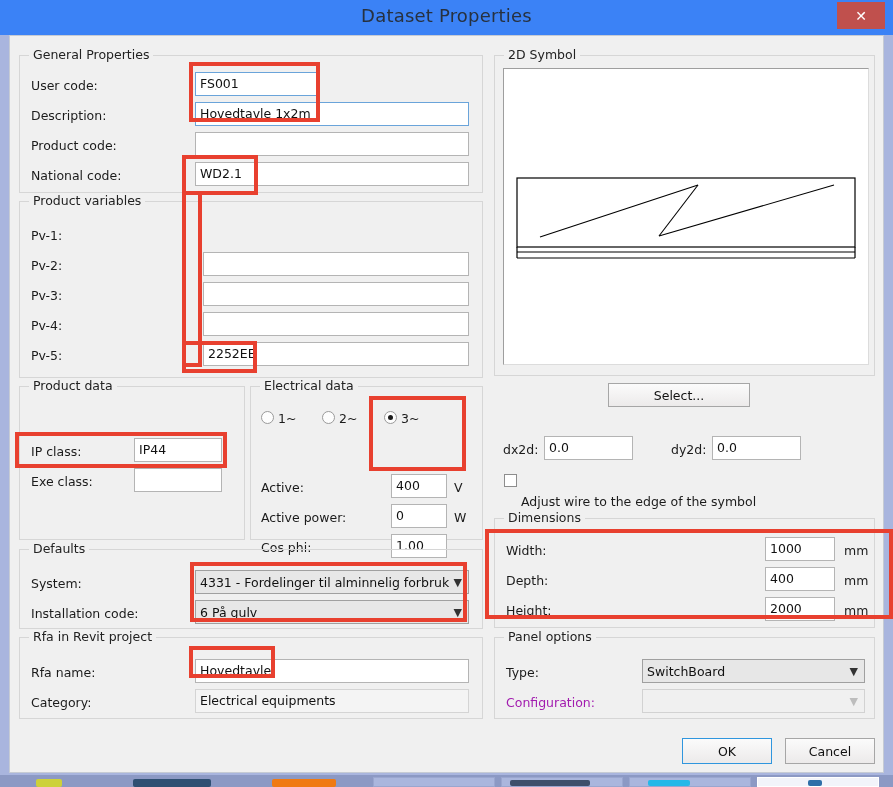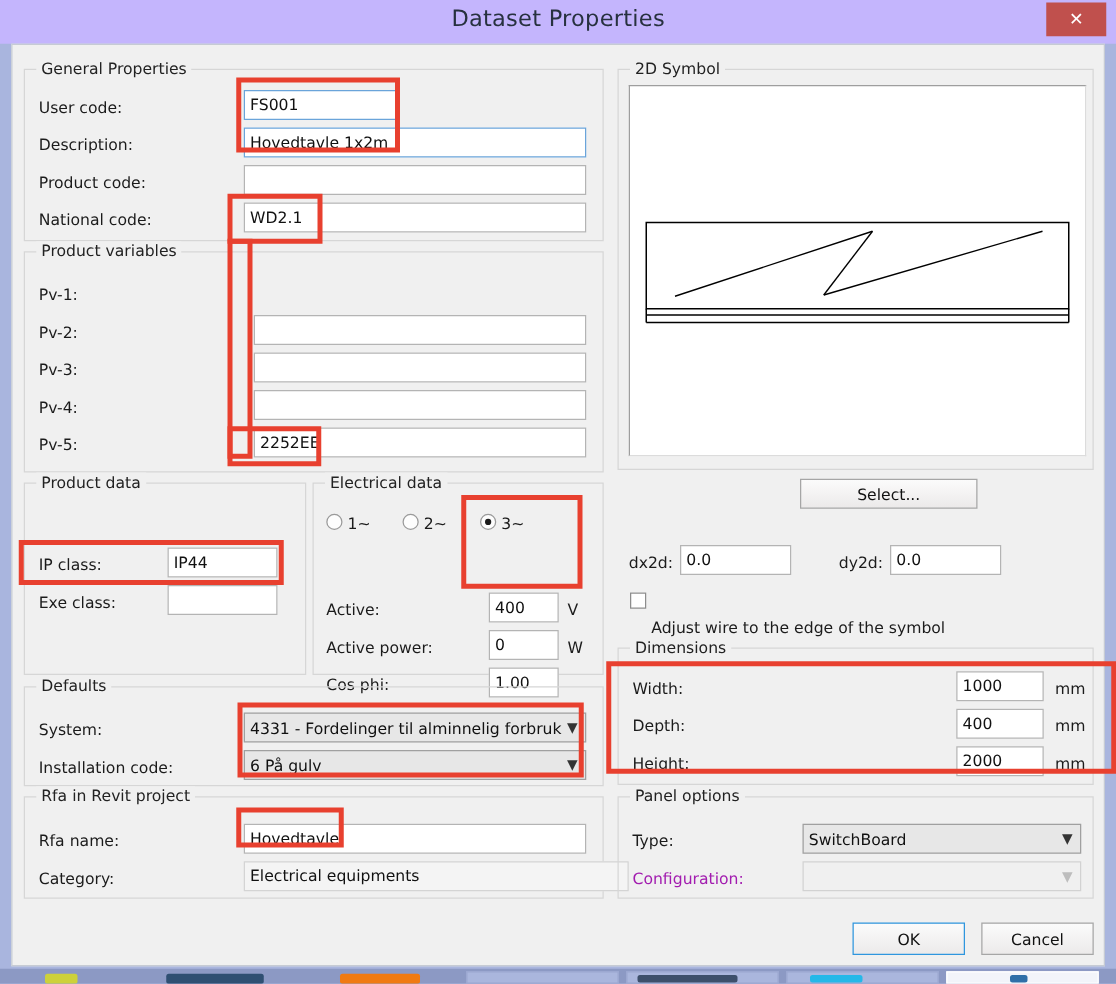--- a/index.html
+++ b/index.html
@@ -11,21 +11,21 @@
   }
   #root {
     position: relative;
     width: 893px; height: 787px;
   }
 
   
   .titlebar {
     position: absolute; left: 0; top: 0;
     width: 893px; height: 35px;
-    background: #c4b5fd;
+    background: #3b82f6;
   }
   .titlebar-text {
     position: absolute; left: 0; top: 5px;
     width: 893px;
     text-align: center;
     font-size: 18px;
     color: #27313f;
     letter-spacing: .2px;
   }
   .close-btn {
@@ -304,41 +304,41 @@
     </div>
 
     <div class="group" style="left:9px; top:601px; width:464px; height:82px;">
       <div class="group-title">Rfa in Revit project</div>
     </div>
     <div class="lbl" style="left:21px; top:629px;">Rfa name:</div>
     <div class="fld" style="left:185px; top:623px; width:274px; height:24px;">
         <span>Hovedtavle</span>
       </div>
     <div class="lbl" style="left:21px; top:659px;">Category:</div>
-    <div class="fld readonly" style="left:185px; top:653px; width:308px; height:24px;">
+    <div class="fld readonly" style="left:185px; top:653px; width:274px; height:24px;">
         <span>Electrical equipments</span>
       </div>
 
     <div class="group" style="left:484px; top:19px; width:381px; height:321px;">
       <div class="group-title">2D Symbol</div>
     </div>
     <div class="preview" style="left:493px; top:32px; width:366px; height:297px;">
       <svg width="366" height="297" viewBox="0 0 366 297">
         <rect x="13" y="109" width="338" height="69" fill="#ffffff" stroke="#000000" stroke-width="1.2"></rect>
         <line x1="36" y1="168" x2="194" y2="116" stroke="#000000" stroke-width="1.1"></line>
         <line x1="194" y1="116" x2="155" y2="167" stroke="#000000" stroke-width="1.1"></line>
         <line x1="155" y1="167" x2="330" y2="116" stroke="#000000" stroke-width="1.1"></line>
         <line x1="13" y1="183" x2="351" y2="183" stroke="#000000" stroke-width="1.2"></line>
         <line x1="13" y1="189" x2="351" y2="189" stroke="#000000" stroke-width="1.2"></line>
         <line x1="13" y1="178" x2="13" y2="189" stroke="#000000" stroke-width="1.2"></line>
         <line x1="351" y1="178" x2="351" y2="189" stroke="#000000" stroke-width="1.2"></line>
       </svg>
     </div>
 
-    <div class="btn" style="left:630px; top:347px; width:142px; height:24px;">Select...</div>
+    <div class="btn" style="left:598px; top:347px; width:142px; height:24px;">Select...</div>
 
     <div class="lbl" style="left:493px; top:406px;">dx2d:</div>
     <div class="fld" style="left:534px; top:400px; width:89px; height:24px;">
         <span>0.0</span>
       </div>
     <div class="lbl" style="left:661px; top:406px;">dy2d:</div>
     <div class="fld" style="left:702px; top:400px; width:89px; height:24px;">
         <span>0.0</span>
       </div>
 

